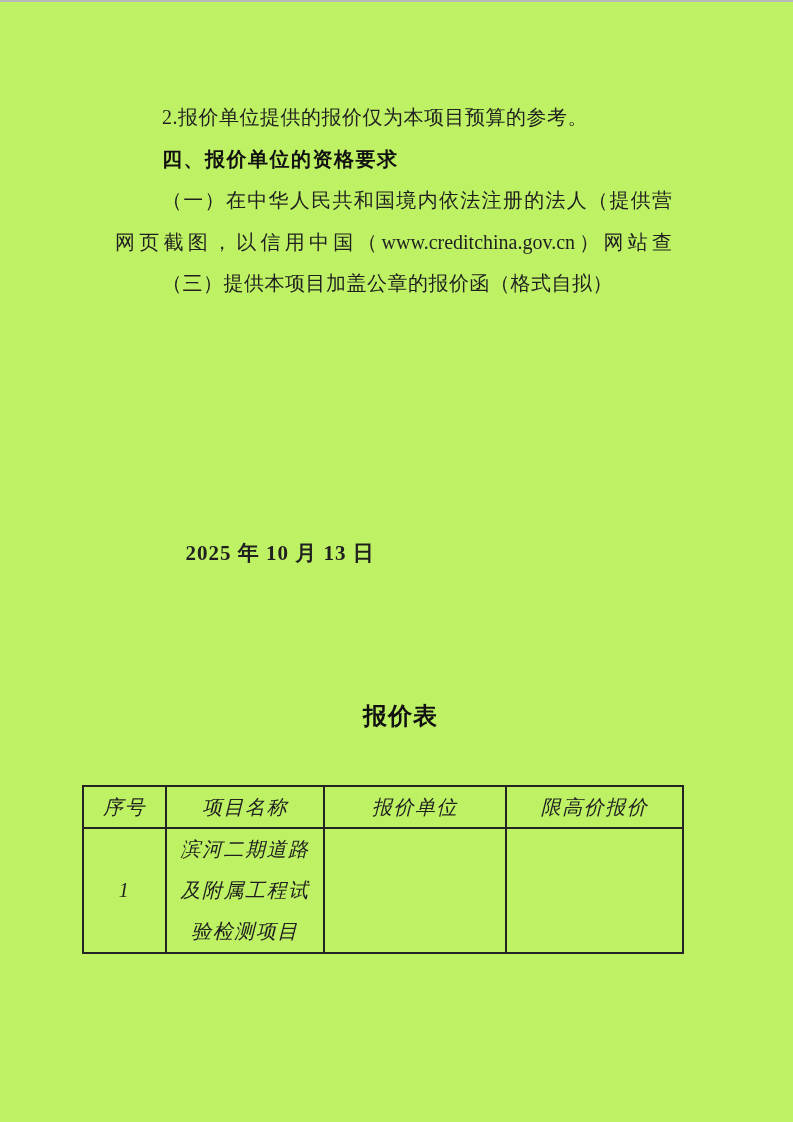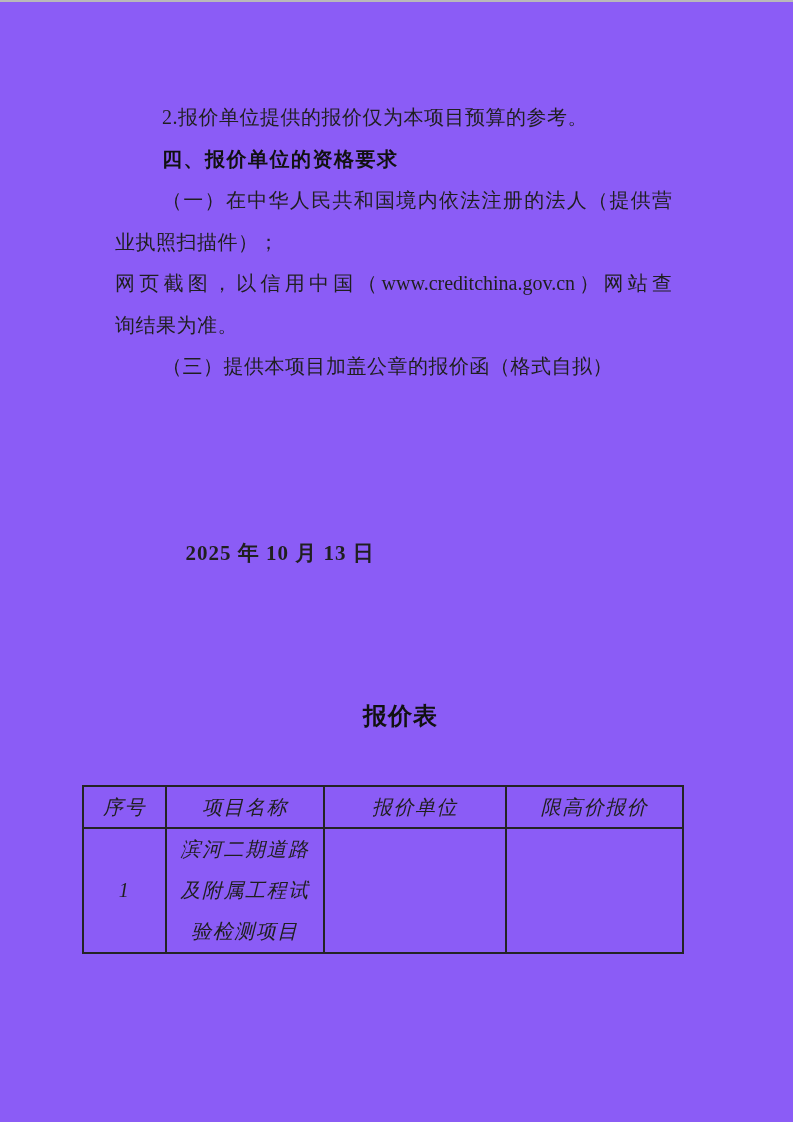--- a/index.html
+++ b/index.html
@@ -4,21 +4,21 @@
 <style>
   html, body {
     margin: 0;
     padding: 0;
     background: #ffffff;
   }
   .page {
     position: relative;
     width: 793px;
     height: 1122px;
-    background: #8b5cf6;
+    background: #bef264;
     color: #1f1f1f;
     font-family: "Liberation Serif", "DejaVu Serif", serif;
     overflow: hidden;
   }
   .scan-edge {
     position: absolute;
     top: 0;
     left: 0;
     width: 100%;
     height: 2px;
@@ -130,23 +130,21 @@
 <body>
 
 <div class="page">
 
   <div class="scan-edge"></div>
 
   <div class="body-text">
     <div class="line indent">2.报价单位提供的报价仅为本项目预算的参考。</div>
     <div class="line indent heading">四、报价单位的资格要求</div>
     <div class="line indent fill">（一）在中华人民共和国境内依法注册的法人（提供营</div>
-    <div class="line">业执照扫描件）；</div>
     <div class="line fill">网页截图，以信用中国（www.creditchina.gov.cn）网站查</div>
-    <div class="line">询结果为准。</div>
     <div class="line indent">（三）提供本项目加盖公章的报价函（格式自拟）</div>
   </div>
 
   <div class="signature">
     <div class="sig-date">2025 年 10 月 13 日</div>
   </div>
 
   <div class="table-title">报价表</div>
 
   <table class="quote-table">

